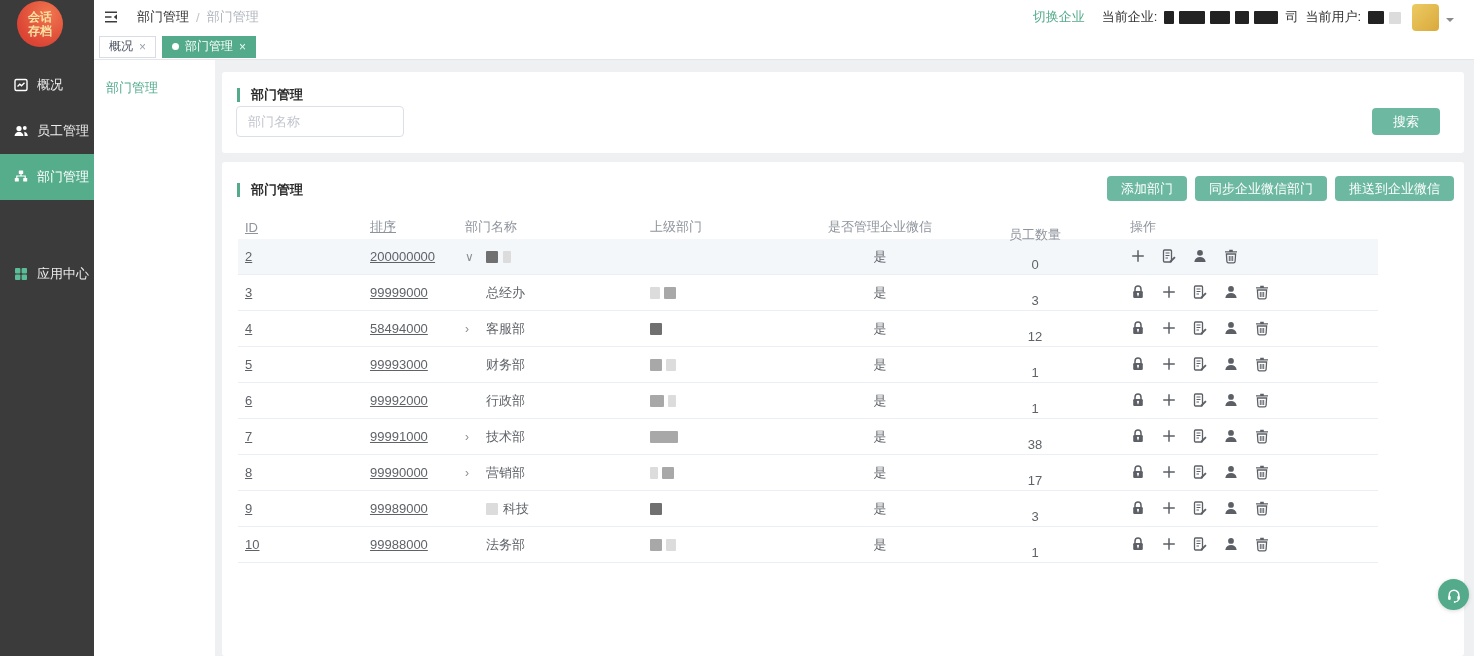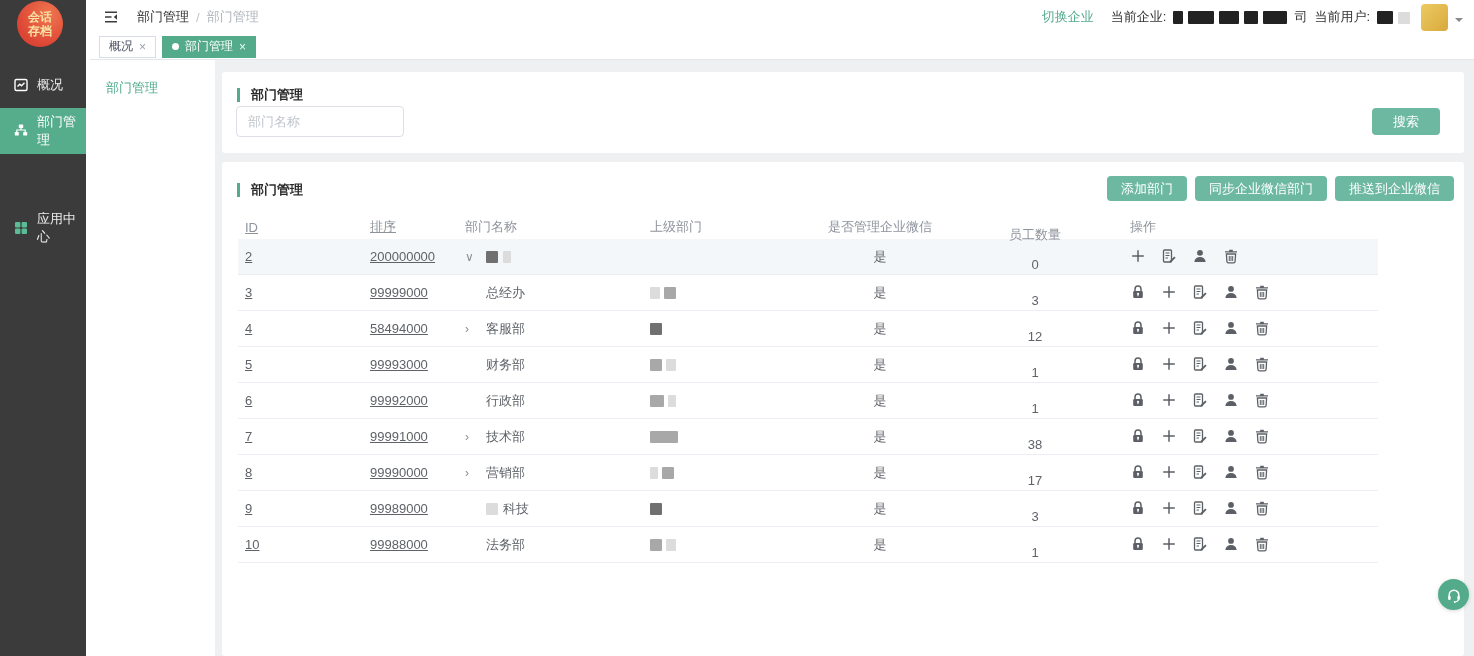--- a/index.html
+++ b/index.html
@@ -1,40 +1,40 @@
 <!DOCTYPE html>
 <html><head>
 <meta charset="utf-8">
 <style>
   html,body{margin:0;padding:0;background:#fff;}
   .app{position:relative;width:1474px;height:656px;overflow:hidden;
        font-family:"Liberation Sans","DejaVu Sans",sans-serif;font-size:13px;color:#5f6368;background:#fff;}
 
   
-  .sidebar{position:absolute;left:0;top:0;width:86px;height:100%;background:#3b3b3b;z-index:6;}
+  .sidebar{position:absolute;left:0;top:0;width:94px;height:100%;background:#3b3b3b;z-index:6;}
   .logo{position:absolute;left:17px;top:1px;width:46px;height:46px;border-radius:50%;
         background:radial-gradient(circle at 68% 28%,#f0764f,#dc4434 72%);
         color:#f7e3a3;font-size:12px;font-weight:bold;line-height:14px;
         display:flex;flex-direction:column;align-items:center;justify-content:center;}
   .menu{position:absolute;top:62px;left:0;right:0;}
   .side-item{height:46px;display:flex;align-items:center;padding-left:13px;gap:8px;
              color:#ececec;font-size:13px;cursor:pointer;}
   .side-item.active{background:#56ad8c;color:#fff;}
   .side-item .ico{width:16px;height:16px;flex:0 0 16px;display:flex;}
   .menu-gap{height:51px;}
 
   
   .topbar{position:absolute;left:90px;top:0;right:0;height:34px;background:#fff;
           display:flex;align-items:center;z-index:4;}
   .fold{width:18px;height:16px;margin-left:13px;cursor:pointer;display:flex;}
   .breadcrumb{display:flex;gap:7px;margin-left:16px;align-items:center;}
   .bc-first{color:#303133;cursor:pointer;}
   .bc-sep{color:#c0c4cc;}
   .bc-second{color:#b1b6bd;}
-  .topbar-right{margin-left:auto;display:flex;align-items:center;padding-right:11px;gap:7px;color:#333;}
+  .topbar-right{margin-left:auto;display:flex;align-items:center;padding-right:20px;gap:7px;color:#333;}
   .switch-link{color:#53ab8b;cursor:pointer;margin-right:10px;}
   .blkrow{display:flex;align-items:flex-end;gap:5px;}
   .blk{display:inline-block;height:12px;border-radius:1px;}
   .blk.black{background:#222;height:13px;}
   .blk.dark{background:#707070;}
   .blk.mid{background:#a8a8a8;}
   .blk.light{background:#dcdcdc;}
   .avatar{width:27px;height:27px;border-radius:4px;margin-left:4px;cursor:pointer;
           background:linear-gradient(135deg,#eccb62,#d9a93c);}
   .caret{width:0;height:0;border:4px solid transparent;border-top-color:#8a8a8a;margin-top:9px;cursor:pointer;}
@@ -108,20 +108,31 @@
     </div>
     <div class="menu" id="side-menu">
         <div class="side-item">
           <span class="ico">
             <svg width="16" height="16" viewBox="0 0 16 16" xmlns="http://www.w3.org/2000/svg">
               <rect x="2" y="2.5" width="12" height="11" rx="1.5" fill="none" stroke="#fff" stroke-width="1.4"></rect>
               <path d="M4.5 9.5l2.3-2.3 1.7 1.6 3-3" fill="none" stroke="#fff" stroke-width="1.4"></path>
             </svg>
           </span>
           <span>概况</span>
+        </div>
+        <div class="side-item">
+          <span class="ico">
+            <svg width="16" height="16" viewBox="0 0 16 16" xmlns="http://www.w3.org/2000/svg">
+              <circle cx="6" cy="5.5" r="2.6" fill="#fff"></circle>
+              <path d="M1.5 13c.3-2.6 2.2-4.2 4.5-4.2s4.2 1.6 4.5 4.2z" fill="#fff"></path>
+              <circle cx="11.8" cy="5" r="1.9" fill="#fff"></circle>
+              <path d="M11.3 8.7c1.9.2 3.2 1.7 3.5 4.3h-3.2" fill="#fff"></path>
+            </svg>
+          </span>
+          <span>员工管理</span>
         </div>
         <div class="side-item active">
           <span class="ico">
             <svg width="16" height="16" viewBox="0 0 16 16" xmlns="http://www.w3.org/2000/svg">
               <rect x="5.8" y="1.5" width="4.4" height="3.6" rx="0.6" fill="#fff"></rect>
               <path d="M8 5v2M3.8 9V7h8.4v2" stroke="#fff" stroke-width="1.2" fill="none"></path>
               <rect x="1.8" y="9" width="4" height="3.6" rx="0.6" fill="#fff"></rect>
               <rect x="10.2" y="9" width="4" height="3.6" rx="0.6" fill="#fff"></rect>
             </svg>
           </span>

